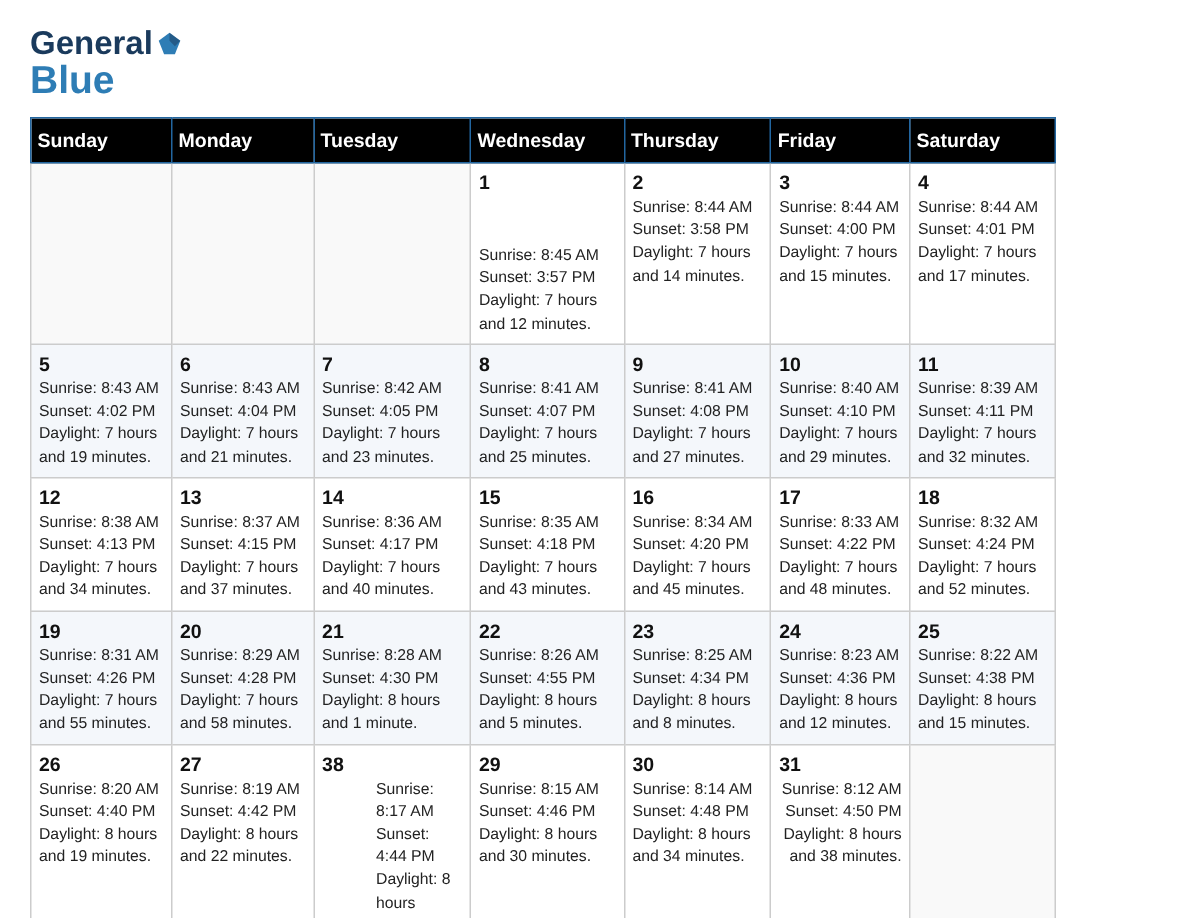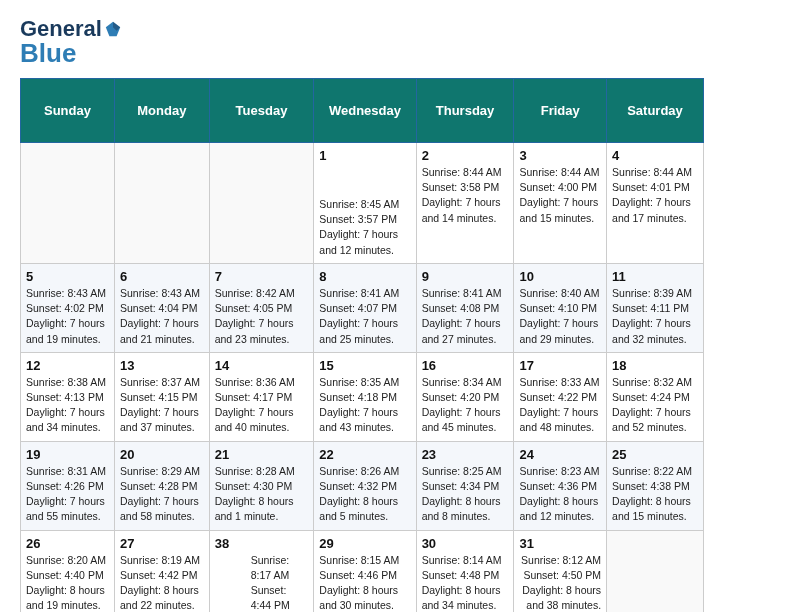--- a/index.html
+++ b/index.html
@@ -51,26 +51,26 @@
       font-size: 15px;
       color: #333;
       margin-top: 2px;
     }
     .calendar {
       width: 100%;
       border-collapse: collapse;
       border: 1px solid #bbb;
     }
     .calendar th {
-      background: #0f766e;
+      background: #000000;
       color: #fff;
       font-size: 13px;
       font-weight: bold;
-      padding: 24px 4px;
-      text-align: center;
+      padding: 7px 4px;
+      text-align: left;
       border: 1px solid #2266a0;
     }
     .calendar td {
       border: 1px solid #ccc;
       vertical-align: top;
       padding: 5px 5px 5px 5px;
       width: 113px;
       min-height: 70px;
       background: #fff;
       font-size: 11px;
@@ -278,21 +278,21 @@
           <td>
             <span class="day-number">21</span>
             <div class="day-info" style="white-space: pre-line;">Sunrise: 8:28 AM
 Sunset: 4:30 PM
 Daylight: 8 hours
 and 1 minute.</div>
           </td>
           <td>
             <span class="day-number">22</span>
             <div class="day-info" style="white-space: pre-line;">Sunrise: 8:26 AM
-Sunset: 4:32 PM
+Sunset: 4:55 PM
 Daylight: 8 hours
 and 5 minutes.</div>
           </td>
           <td>
             <span class="day-number">23</span>
             <div class="day-info" style="white-space: pre-line;">Sunrise: 8:25 AM
 Sunset: 4:34 PM
 Daylight: 8 hours
 and 8 minutes.</div>
           </td>

